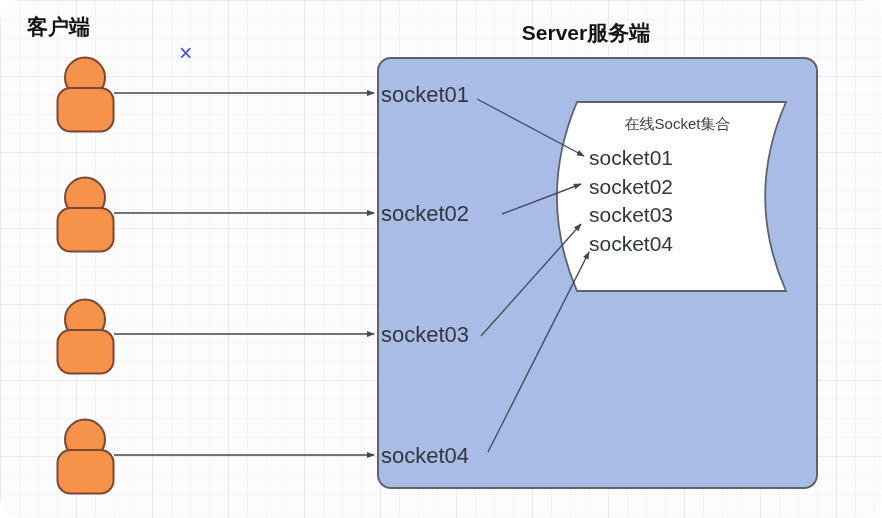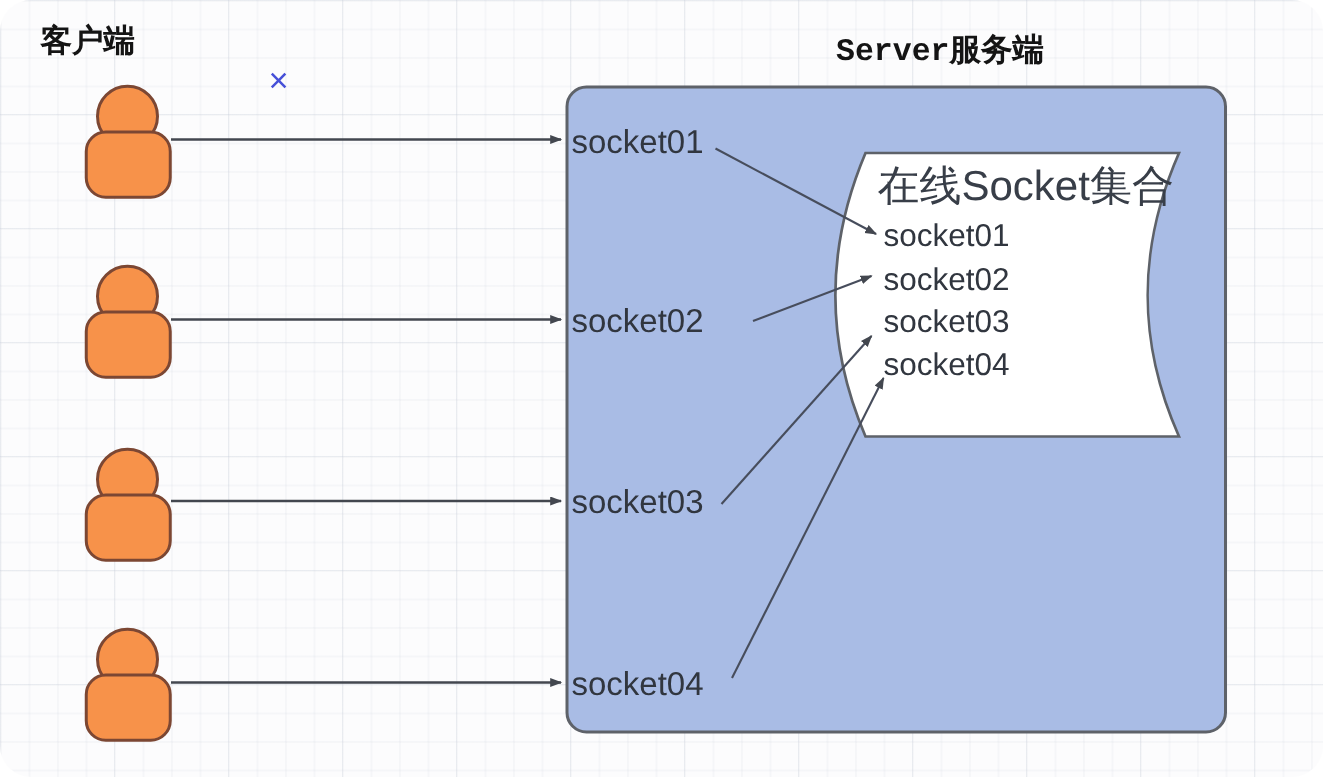--- a/index.html
+++ b/index.html
@@ -21,21 +21,21 @@
     border-radius:21px;
   }
   .hdr{
     position:absolute;
     font-weight:bold;
     font-size:21px;
     color:#141414;
     white-space:nowrap;
   }
   .hdr-clients{left:27px;top:13px;}
-  .hdr-server{left:476px;top:19px;width:220px;text-align:right;font-family:Liberation Mono, monospace;}
+  .hdr-server{left:476px;top:19px;width:220px;text-align:center;}
   .cross-mark{
     position:absolute;left:179px;top:42px;
     font-size:23px;line-height:23px;
     color:#4650D8;
     font-weight:400;
   }
   .server-box{
     position:absolute;
     left:377px;top:57px;width:441px;height:432px;
     box-sizing:border-box;
@@ -57,21 +57,21 @@
     line-height:26px;
   }
   .socket-label{left:381px;}
   .sl-1{top:82px;}
   .sl-2{top:201px;}
   .sl-3{top:322px;}
   .sl-4{top:443px;}
   .col-title{
     position:absolute;left:585px;top:111px;width:185px;
     text-align:center;
-    font-size:28px;color:#383E48;
+    font-size:15px;color:#383E48;
     white-space:nowrap;z-index:3;line-height:25px;
   }
   .col-item{
     position:absolute;left:589px;
     font-size:21px;color:#31363F;
     white-space:nowrap;z-index:3;line-height:25px;
   }
   .ci-1{top:145px;}
   .ci-2{top:174px;}
   .ci-3{top:202px;}

